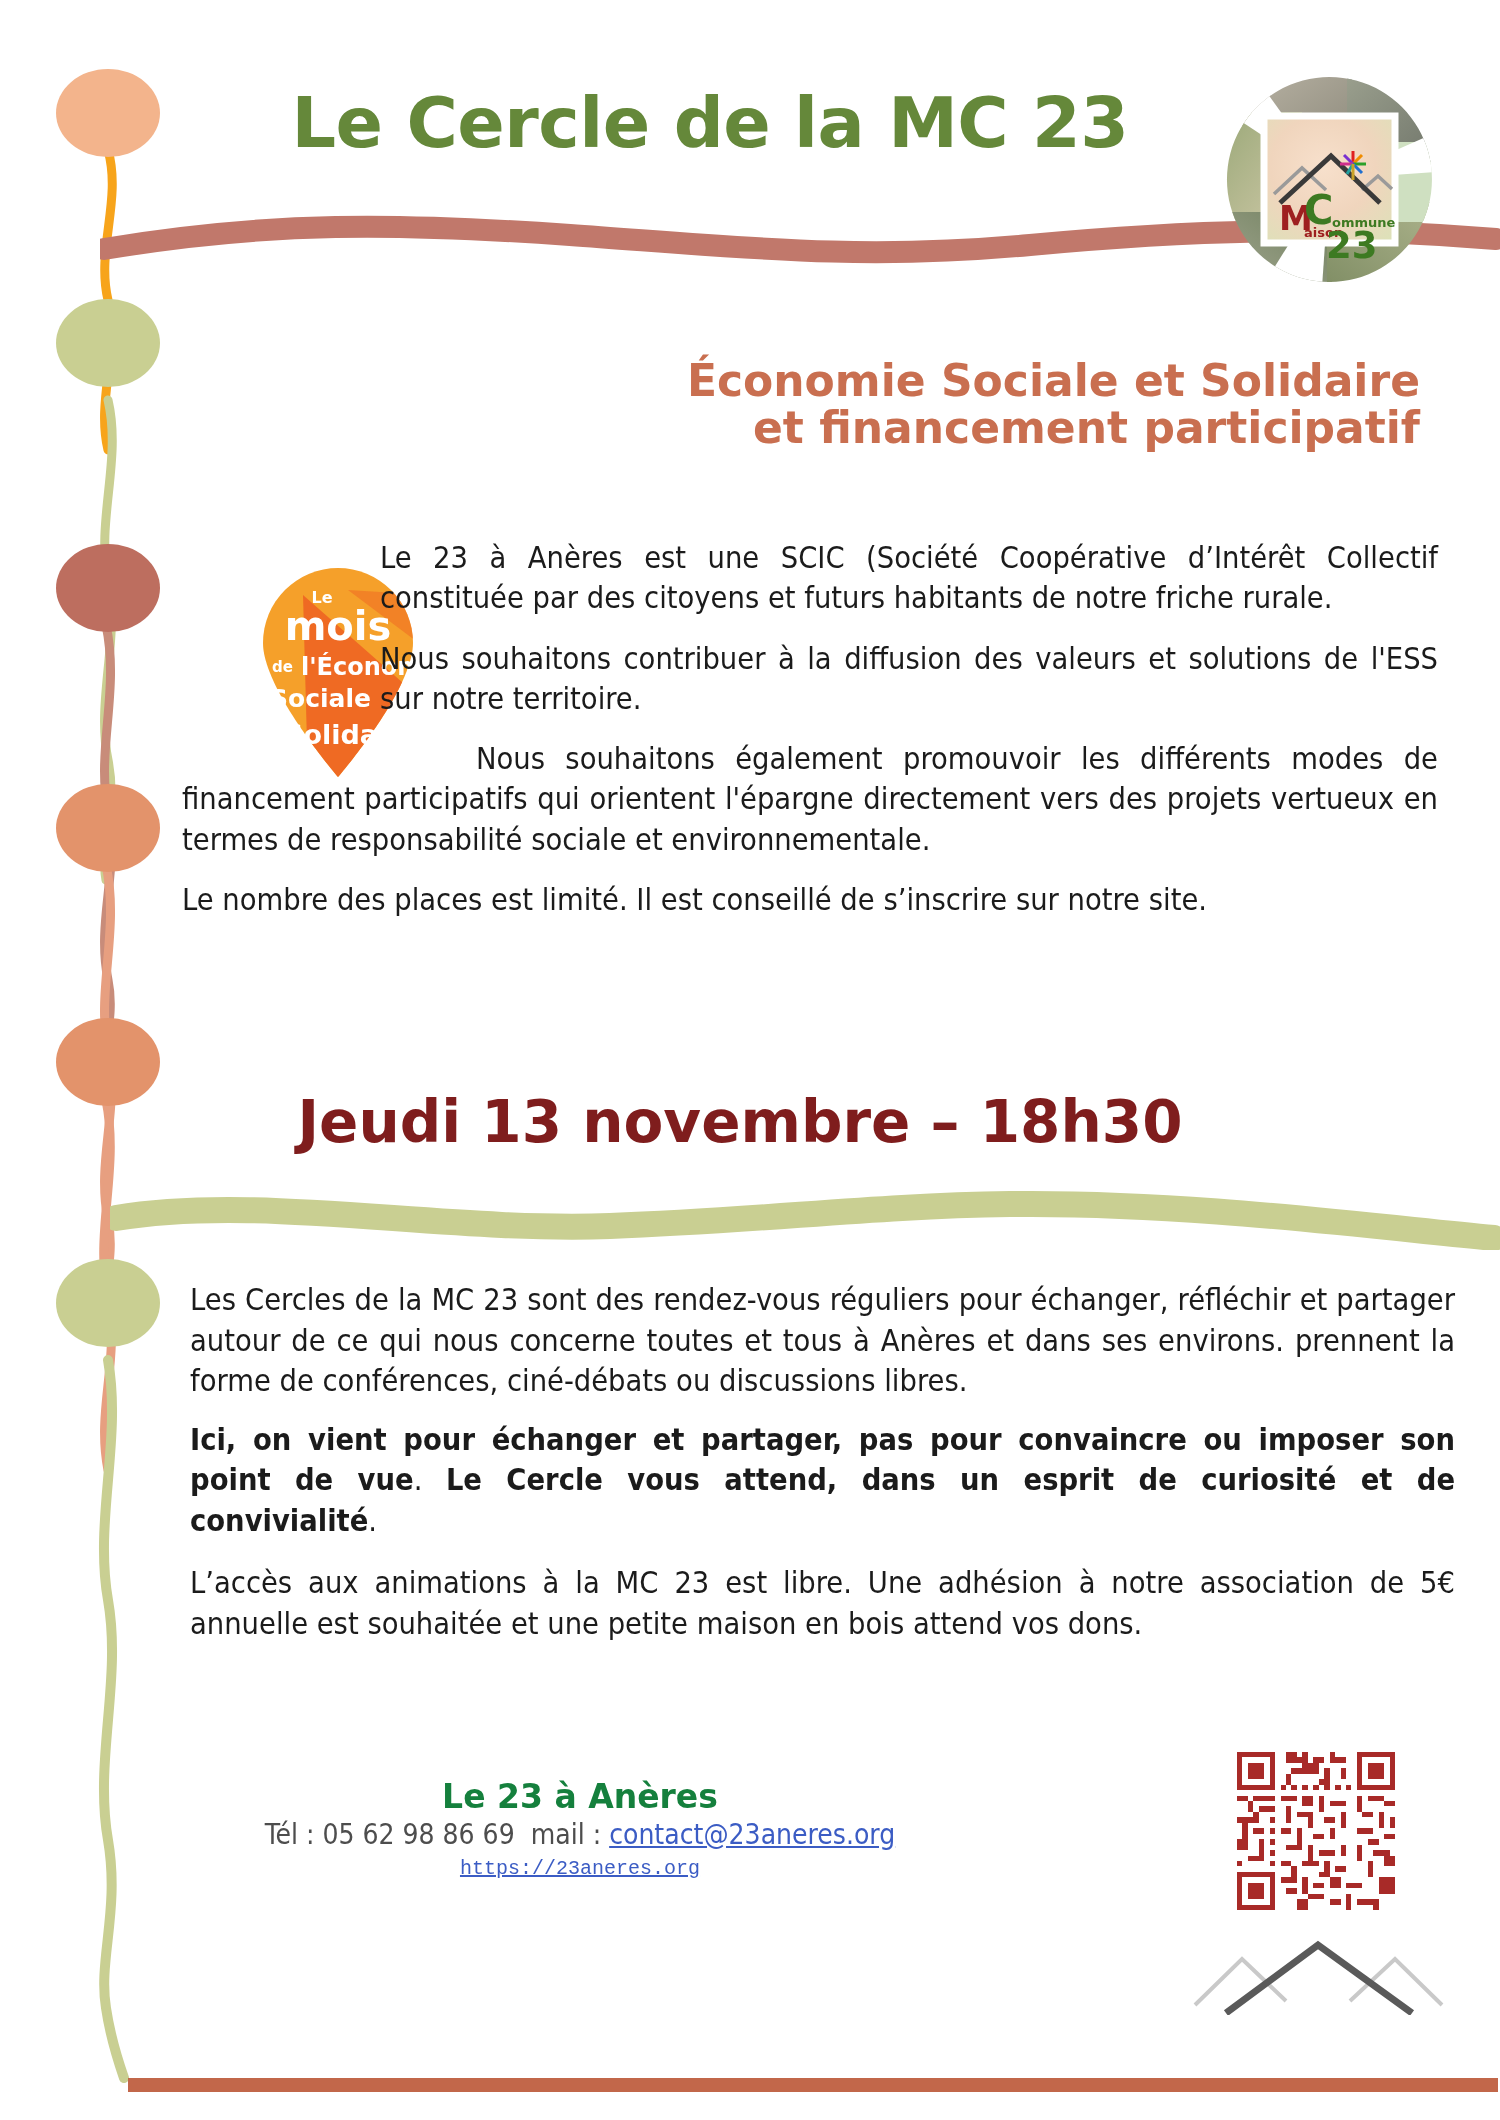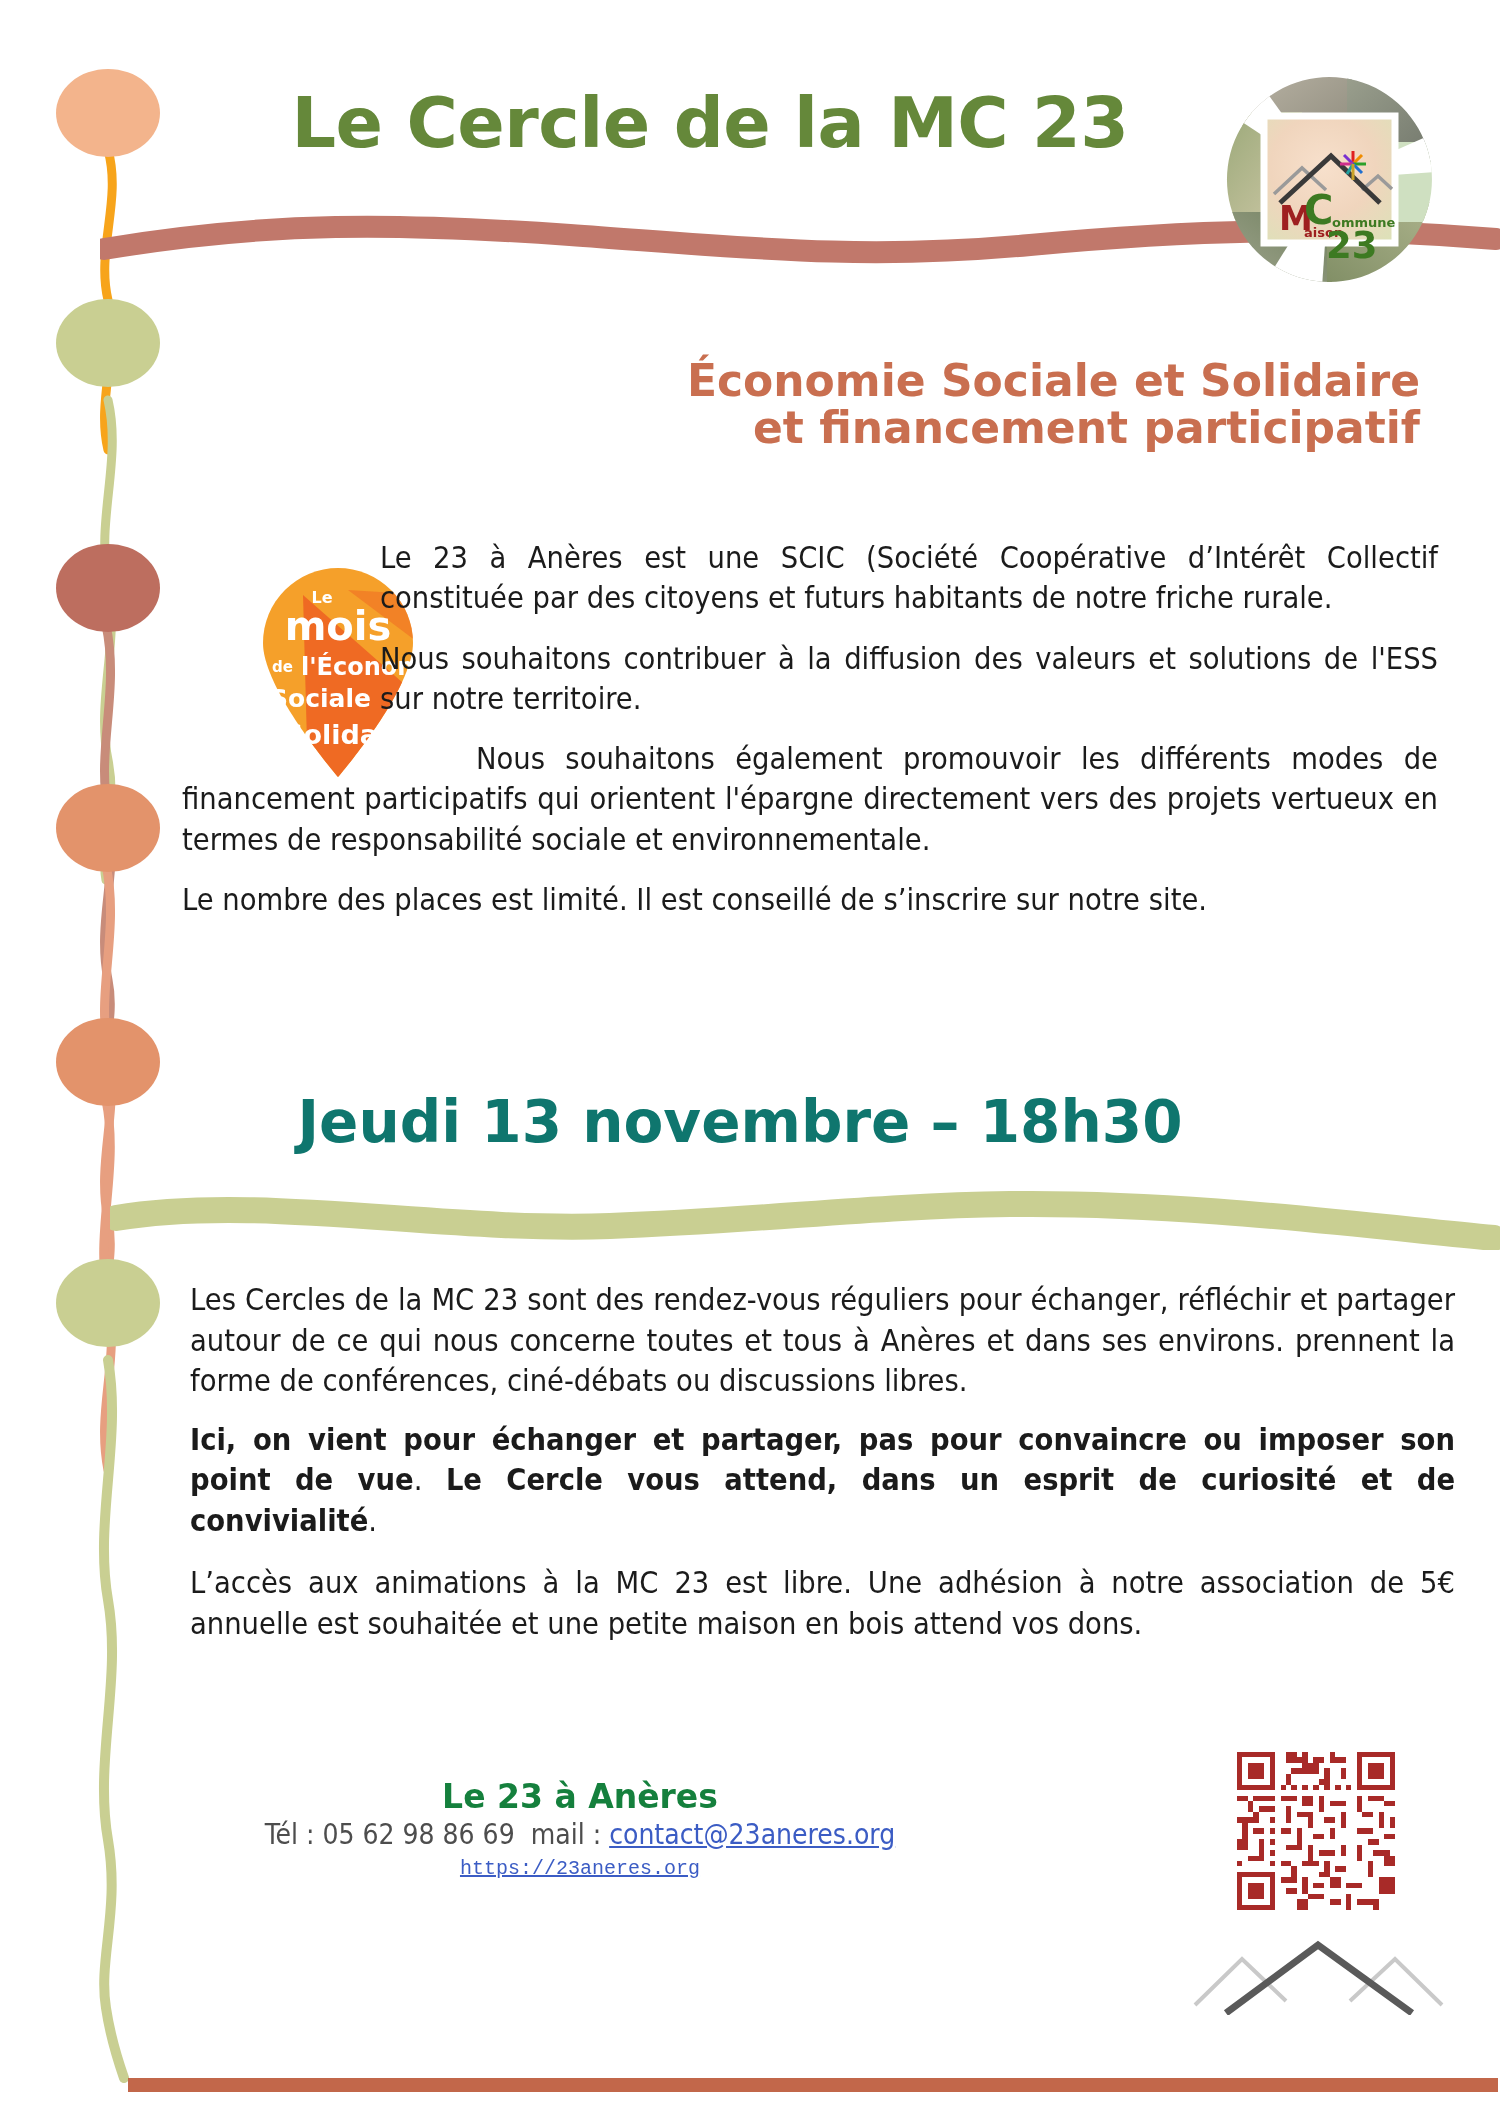--- a/index.html
+++ b/index.html
@@ -69,21 +69,21 @@
 
   .para.tail{margin-top:8px;}
 
   
   .date-line{
     position:absolute;left:200px;top:1088px;width:1080px;
     text-align:center;
     font-family:"DejaVu Sans", sans-serif;
     font-weight:700;
     font-size:58px;
-    color:#0f766e;
+    color:#7f1d1d;
     text-shadow:2px 2px 0 rgba(255,255,255,0.7);
     white-space:nowrap;
   }
 
   
   .lower{position:absolute;left:190px;top:1268px;width:1265px;}
   .lower p{
     margin:12px 0 18px 0;
     font-family:"DejaVu Sans Condensed","DejaVu Sans", sans-serif;
     font-size:30.5px;

